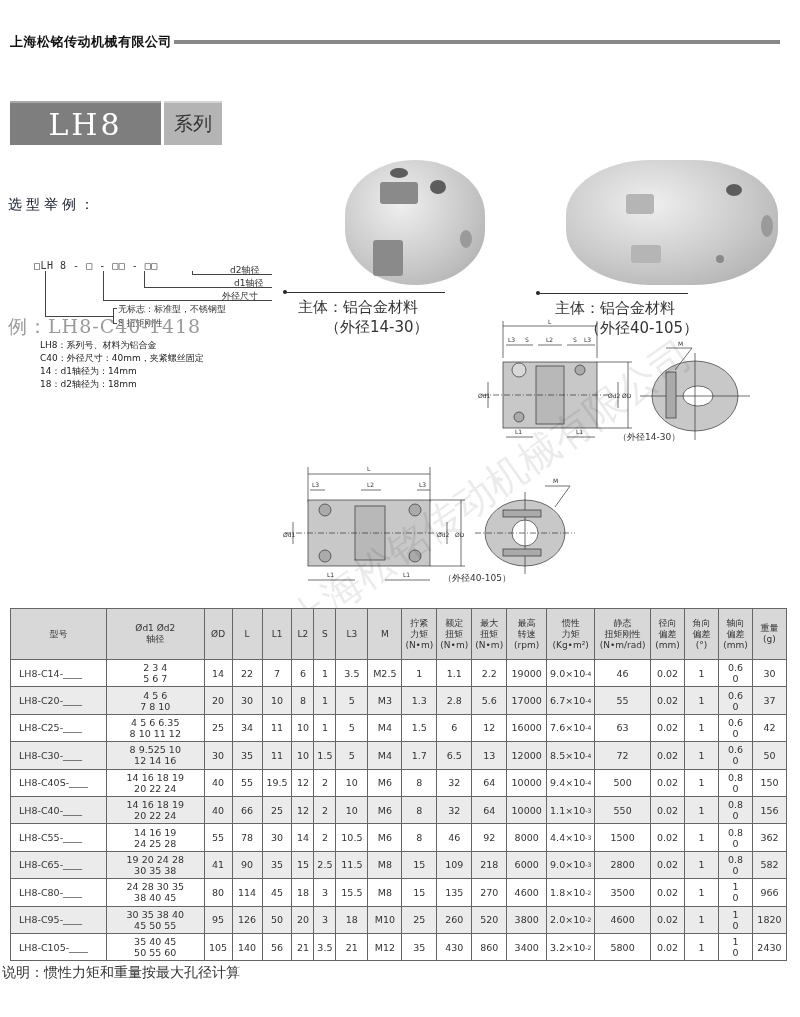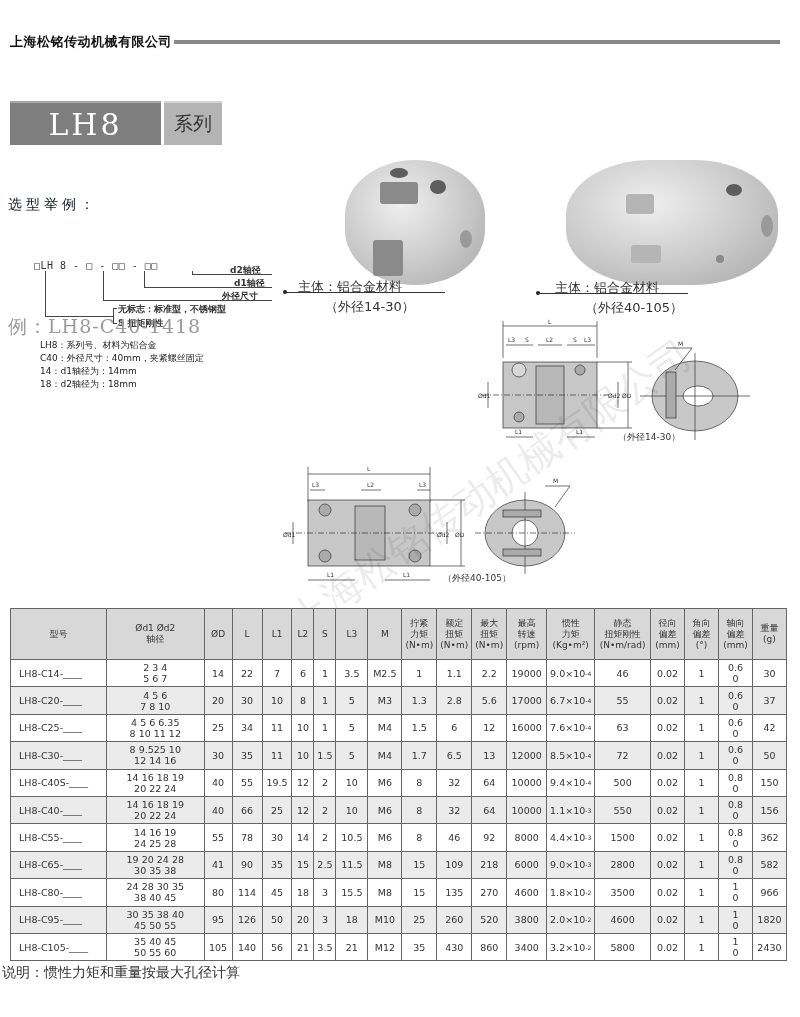--- a/index.html
+++ b/index.html
@@ -11,31 +11,31 @@
 
   .series-header { position: absolute; top: 101px; left: 10px; width: 768px; height: 44px; display: flex; }
   .series-code { width: 151px; background: #7e7e7e; color: #fff; font-family: "DejaVu Serif", serif; font-size: 30px; display: flex; align-items: center; justify-content: center; letter-spacing: 3px; border-top: 2px solid #a8a8a8; }
   .series-label { width: 58px; margin-left: 3px; background: #b4b4b4; color: #333; font-size: 19px; display: flex; align-items: center; justify-content: center; border-top: 2px solid #d4d4d4; }
   .series-desc { flex: 1; margin-left: 3px; background: #d8d8d8; color: #333; font-size: 13px; display: flex; align-items: center; padding-left: 16px; border-top: 2px solid #ebebeb; }
 
   .select-title { position: absolute; top: 196px; left: 8px; font-size: 14px; color: #0f172a; font-family: Liberation Sans, sans-serif; letter-spacing: 4px; }
 
   .code-diagram { position: absolute; top: 228px; left: 34px; width: 240px; height: 75px; font-size: 9px; color: #333; margin-top: 32px; }
   .code-diagram .code-line { position: absolute; top: 0; left: 0; font-family: "DejaVu Sans Mono", monospace; font-size: 10px; letter-spacing: 0.5px; }
-  .code-diagram .lbl { position: absolute; font-size: 9px; white-space: nowrap; font-weight: bold; }
+  .code-diagram .lbl { position: absolute; font-size: 9px; white-space: nowrap; }
   .code-diagram .hl { position: absolute; height: 1px; background: #444; }
   .code-diagram .vl { position: absolute; width: 1px; background: #444; }
 
   .example-title { position: absolute; top: 314px; left: 8px; font-size: 19px; color: #9a9a9a; font-family: "DejaVu Serif", serif; letter-spacing: 1px; }
   .example-lines { position: absolute; top: 339px; left: 40px; font-size: 9px; color: #222; line-height: 13px; }
 
   .photo { position: absolute; border-radius: 50% / 44%; background: radial-gradient(ellipse at 40% 35%, #efefef 0%, #c9c9c9 55%, #a6a6a6 100%); }
   .photo .slot { position: absolute; background: #8a8a8a; border-radius: 3px; }
   .photo .hole { position: absolute; background: #5d5d5d; border-radius: 50%; }
-  .photo-caption { position: absolute; font-size: 13px; color: #333; white-space: nowrap; }
+  .photo-caption { position: absolute; font-size: 15px; color: #333; white-space: nowrap; margin-top: 20px; }
   .leader { position: absolute; height: 1px; background: #333; }
   .leader-dot { position: absolute; width: 4px; height: 4px; border-radius: 50%; background: #222; }
 
   .drawing { position: absolute; }
   .drawing-caption { position: absolute; font-size: 9px; color: #333; white-space: nowrap; }
 
   .watermark { position: absolute; font-size: 40px; color: rgba(0,0,0,0.08); transform: rotate(-35deg); white-space: nowrap; pointer-events: none; }
 
   table.spec { position: absolute; top: 608px; left: 10px; width: 777px; border-collapse: collapse; font-size: 9.5px; color: #333; }
   table.spec th, table.spec td { border: 1px solid #666; text-align: center; padding: 0; }

